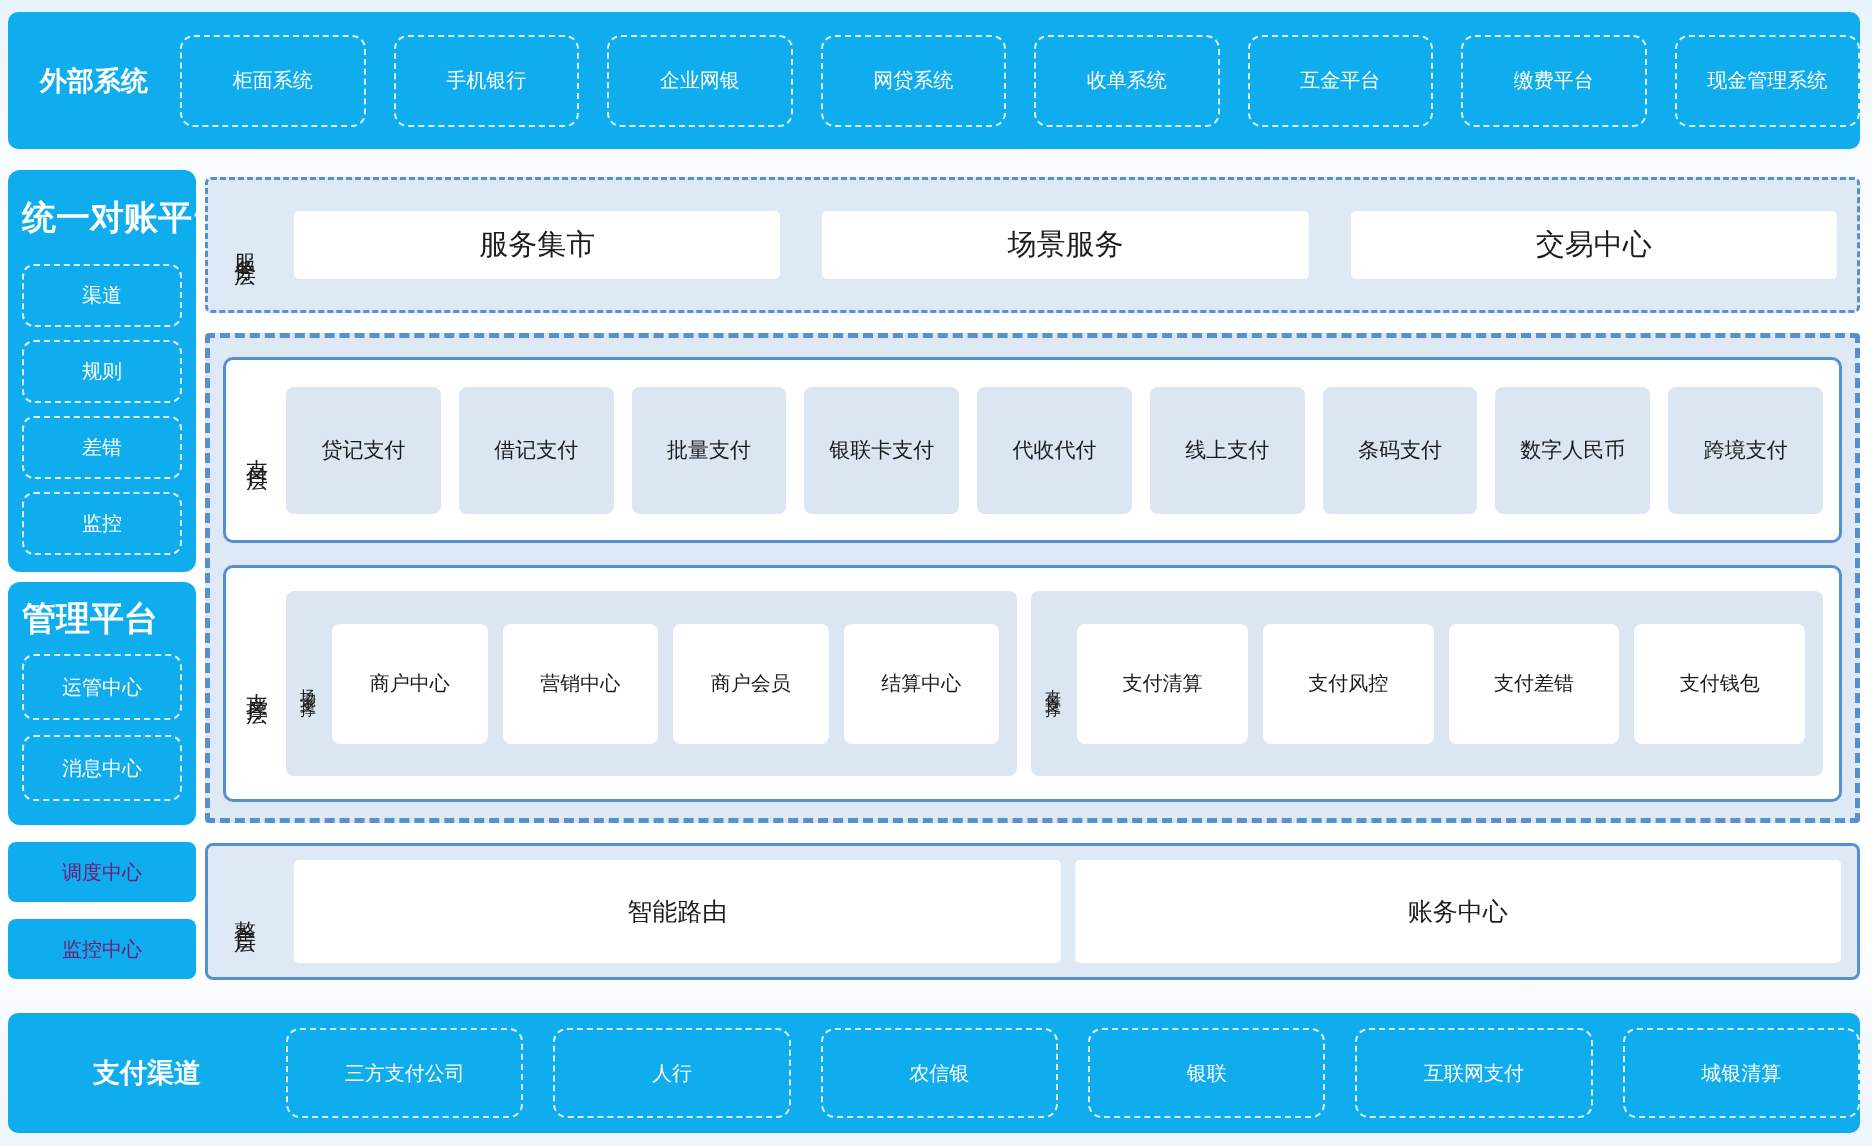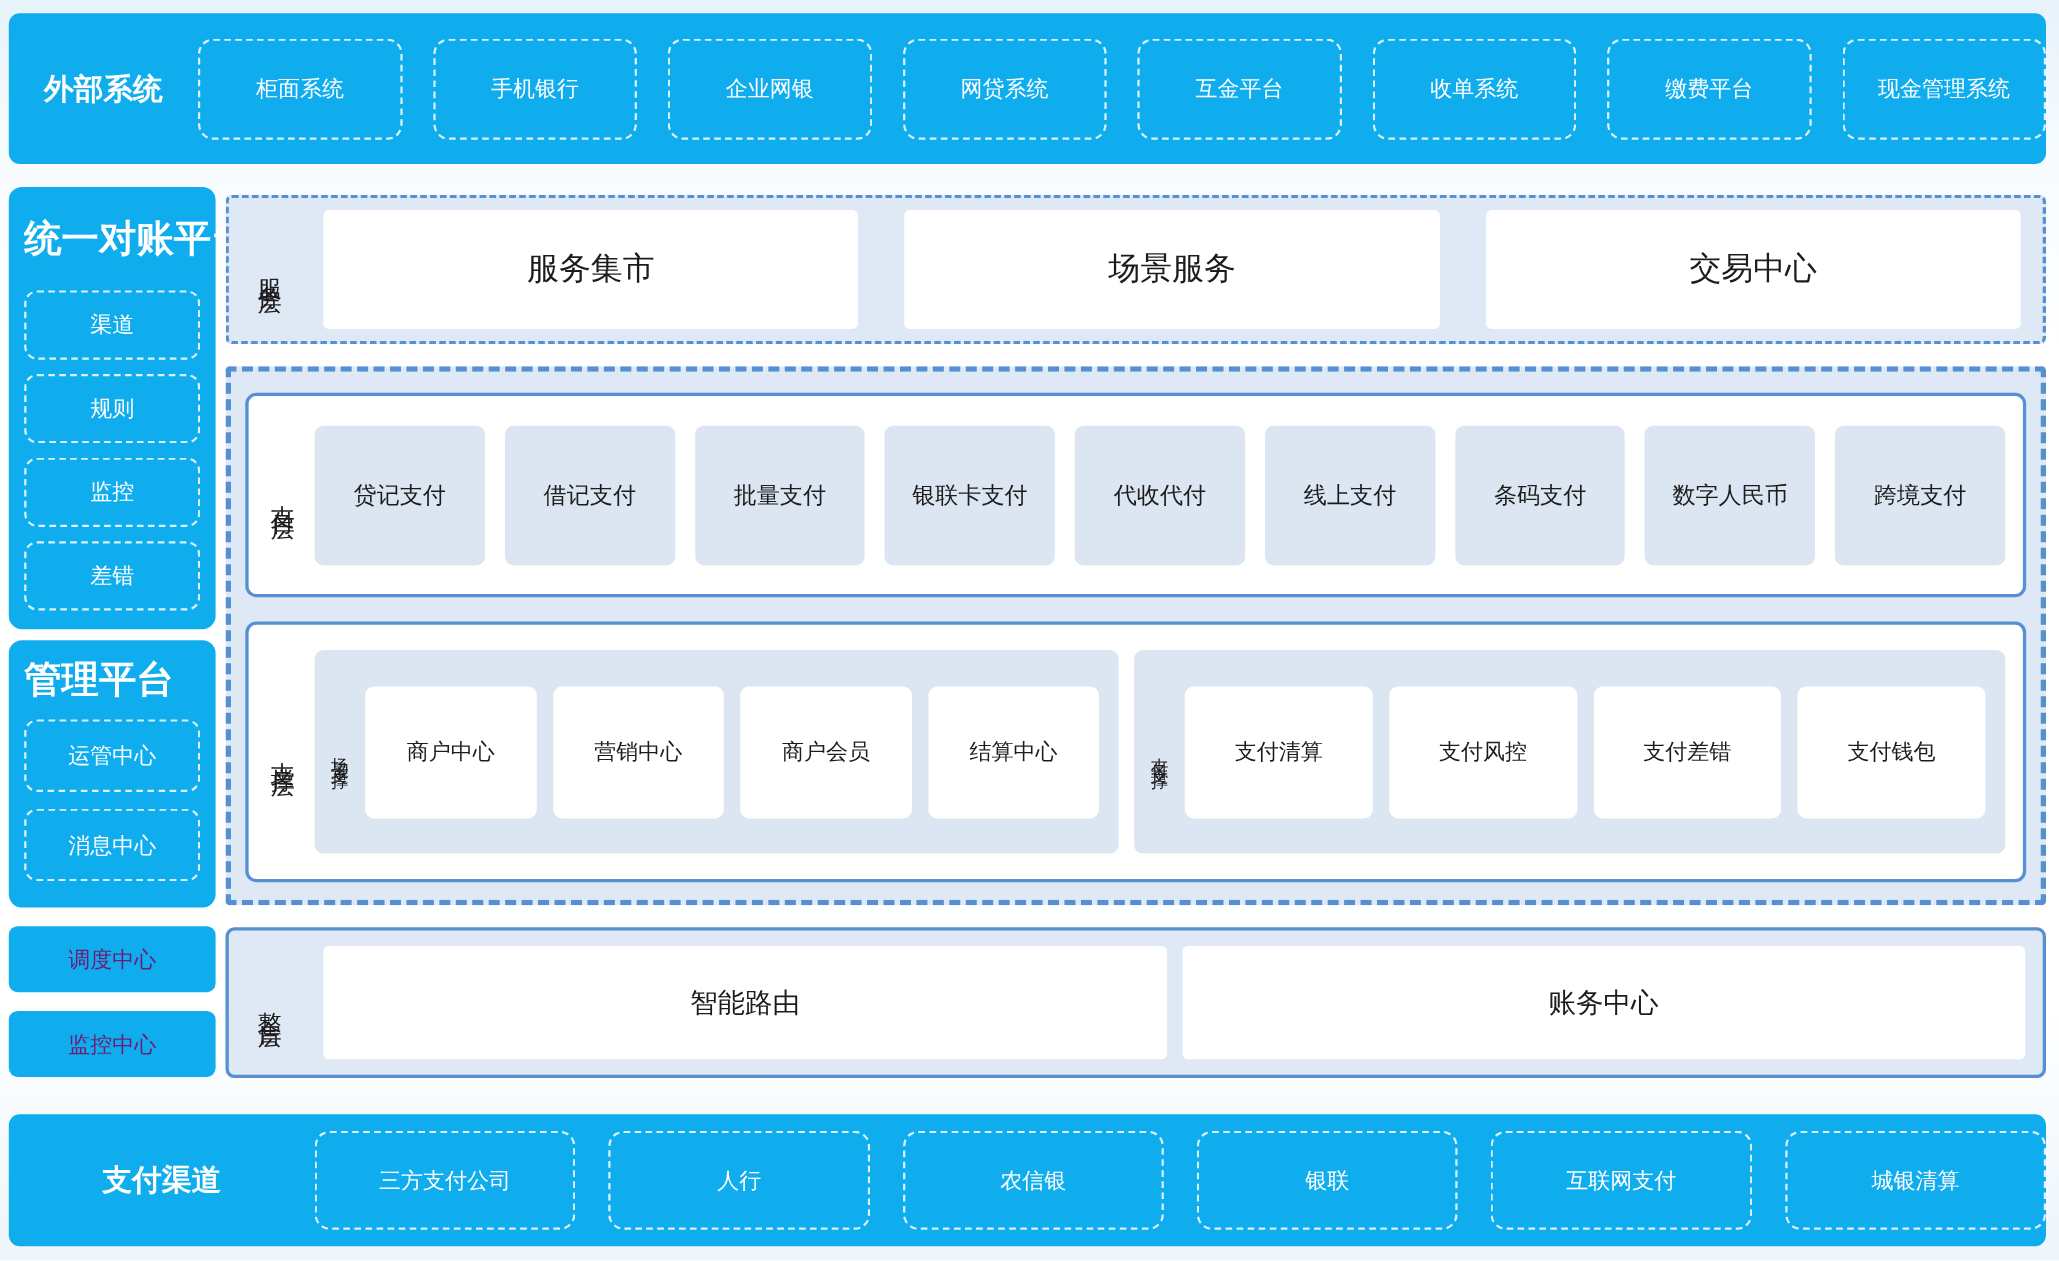--- a/index.html
+++ b/index.html
@@ -42,21 +42,21 @@
   .solid-dispatch { top:842px; }
   .solid-monitor  { top:919px; }
   
   .v-label { writing-mode:vertical-rl; text-orientation:upright; line-height:1;
              font-size:22px; letter-spacing:6px; color:#1c1c1c; flex:0 0 auto; }
   .white-box { background:#fff; border-radius:5px; display:flex; align-items:center;
                justify-content:center; color:#1c1c1c; }
   .service-layer { position:absolute; left:205px; top:177px; width:1655px; height:136px;
                    background:#dfe9f5; border:3px dashed #568fd2; border-radius:6px;
                    display:flex; align-items:center; padding:0 20px 0 26px; gap:38px; }
-  .service-layer .row { flex:1; display:flex; gap:42px; height:108px; }
+  .service-layer .row { flex:1; display:flex; gap:42px; height:68px; }
   .service-layer .white-box { flex:1; font-size:29px; }
   .big-dashed { position:absolute; left:205px; top:333px; width:1655px; height:490px;
                 background:#dfe9f5; border:5px dashed #568fd2; border-radius:4px;
                 padding:19px 13px 16px; display:flex; flex-direction:column; gap:22px; }
   .layer-box { background:#fff; border:3px solid #568fd2; border-radius:10px;
                display:flex; align-items:center; padding:0 16px 0 20px; gap:18px; }
   .payment-box { height:186px; }
   .payment-box .row { flex:1; display:flex; gap:18px; height:127px; }
   .lite-box { flex:1; background:#dce6f2; border-radius:8px; display:flex; align-items:center;
               justify-content:center; font-size:21px; }
@@ -80,33 +80,33 @@
 
 <div class="canvas">
 
   <section class="h-bar topbar">
     <div class="bar-title">外部系统</div>
     <div class="bar-items">
       <div class="dash-box">柜面系统</div>
       <div class="dash-box">手机银行</div>
       <div class="dash-box">企业网银</div>
       <div class="dash-box">网贷系统</div>
+      <div class="dash-box">收单系统</div>
       <div class="dash-box">互金平台</div>
-      <div class="dash-box">收单系统</div>
       <div class="dash-box">缴费平台</div>
       <div class="dash-box">现金管理系统</div>
     </div>
   </section>
 
   <section class="side-panel panel-recon">
     <div class="side-title">统一对账平台</div>
     <div class="side-dash">渠道</div>
     <div class="side-dash">规则</div>
+    <div class="side-dash">差错</div>
     <div class="side-dash">监控</div>
-    <div class="side-dash">差错</div>
   </section>
 
   <section class="side-panel panel-mgmt">
     <div class="side-title">管理平台</div>
     <div class="side-dash">运管中心</div>
     <div class="side-dash">消息中心</div>
   </section>
 
   <div class="side-solid solid-dispatch">调度中心</div>
   <div class="side-solid solid-monitor">监控中心</div>

